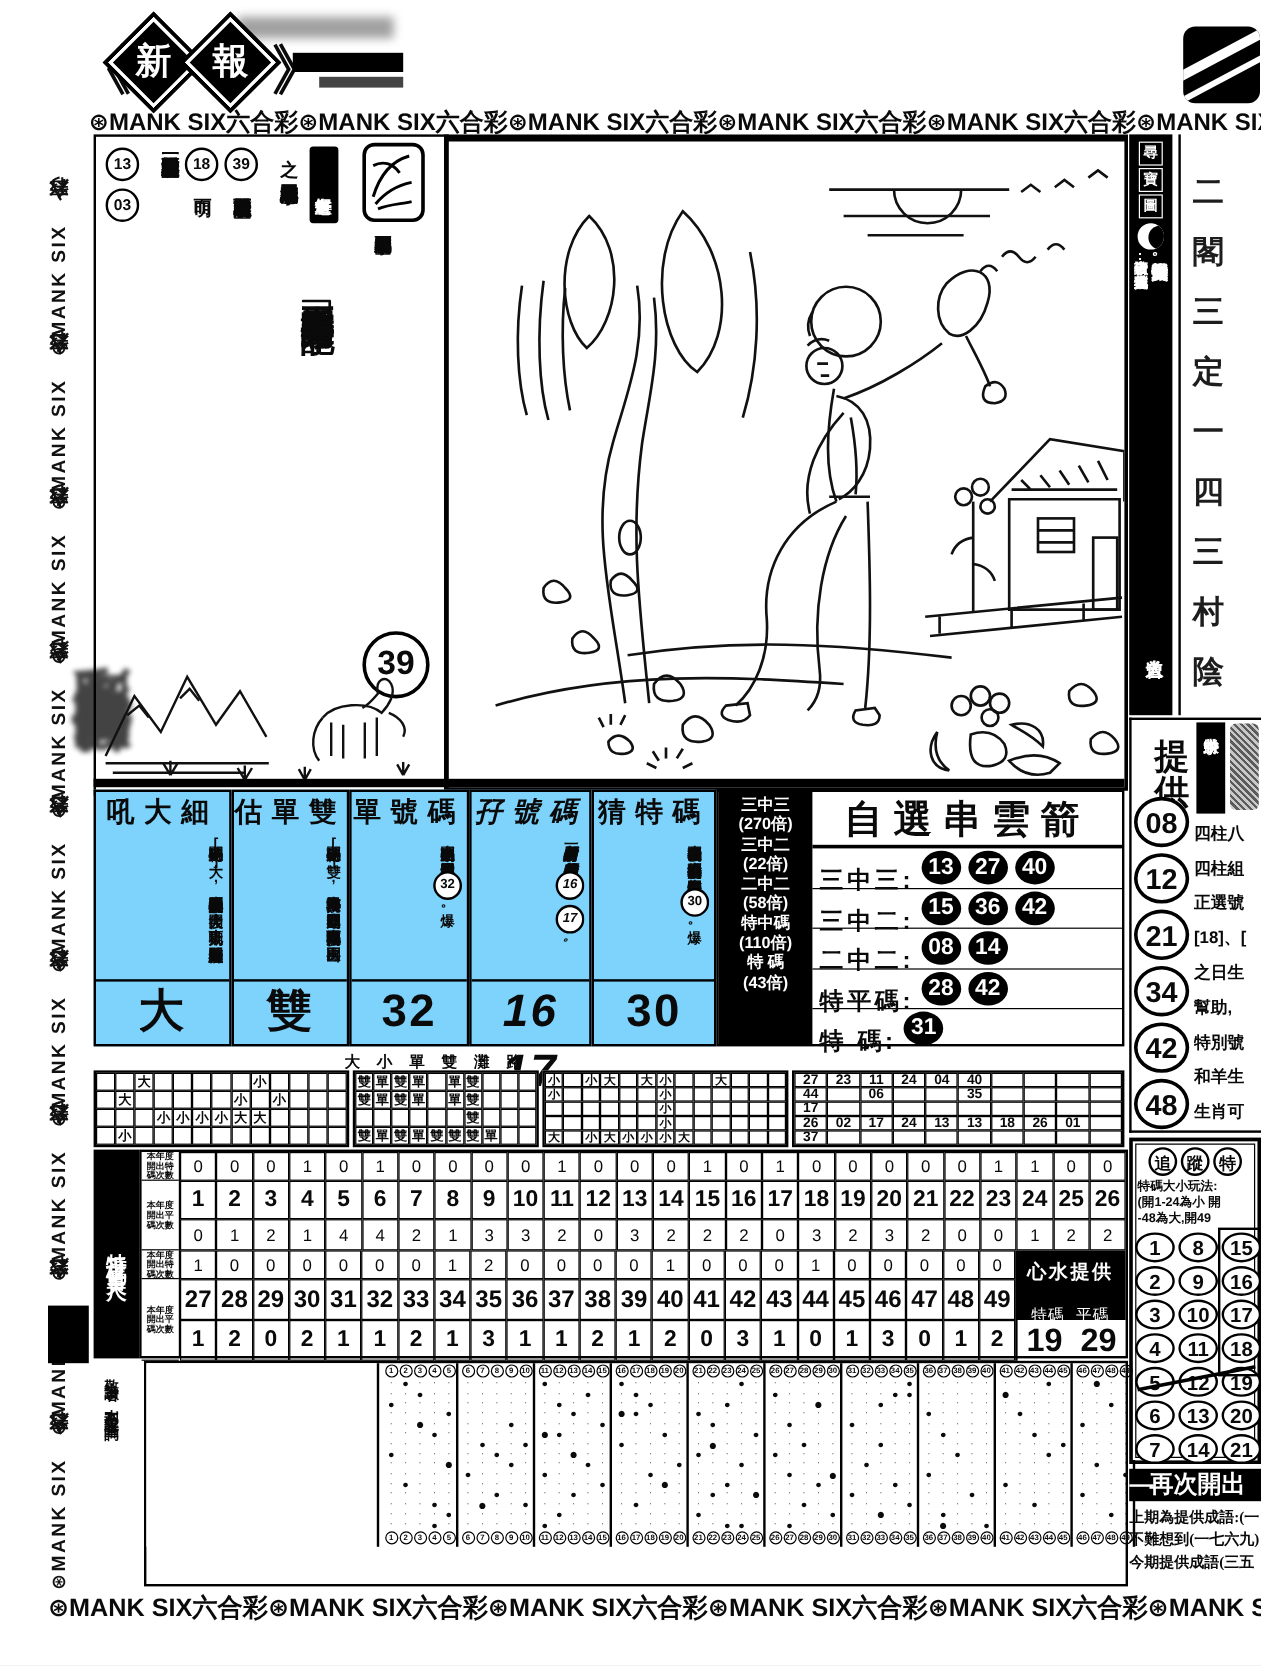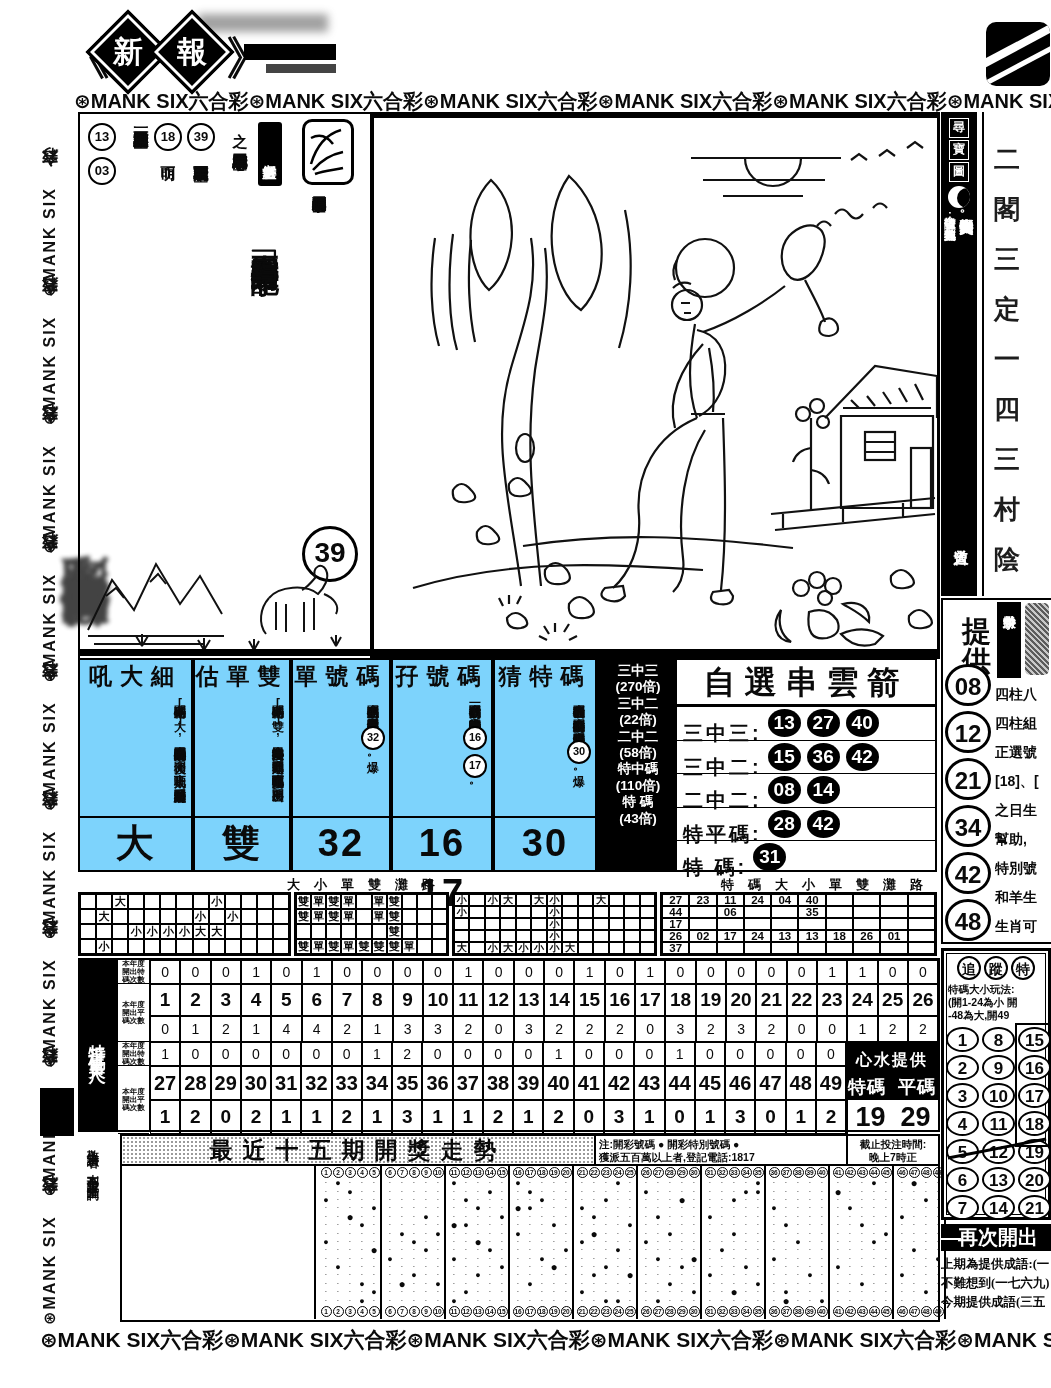--- a/index.html
+++ b/index.html
@@ -82,21 +82,21 @@
                     font-weight:bold;letter-spacing:5px;}
   .ruler{position:absolute;left:116px;top:958px;width:824px;height:174px;border:2.5px solid #000;box-sizing:border-box;}
   .ruler-rows{position:absolute;left:32px;right:0;top:0;bottom:0;}
   .rrow{display:flex;box-sizing:border-box;}
   .rrow div{flex:1;border:1px solid #000;display:flex;align-items:center;justify-content:center;box-sizing:border-box;}
   .rlabels{position:absolute;left:0;top:0;width:32px;height:100%;border-right:1.5px solid #000;box-sizing:border-box;}
   .rlab{font-size:7.5px;font-weight:bold;line-height:8px;text-align:center;display:flex;align-items:center;
         justify-content:center;flex-direction:column;box-sizing:border-box;border-bottom:1px solid #000;}
   .heart{position:absolute;right:0;top:82px;width:92px;height:58px;background:#000;color:#fff;text-align:center;box-sizing:border-box;}
   .heart .t1{font-size:16px;font-weight:bold;letter-spacing:2px;margin-top:8px;}
-  .heart .t2{font-size:18px;font-weight:bold;letter-spacing:1px;margin-top:4px;}
+  .heart .t2{font-size:13px;font-weight:normal;letter-spacing:1px;margin-top:16px;}
   .heartval{position:absolute;right:0;top:140px;width:92px;height:34px;display:flex;align-items:center;
             justify-content:space-around;font-size:27px;font-weight:bold;border-left:2px solid #000;box-sizing:border-box;}
 
   
   .trend{position:absolute;left:120px;top:1134px;width:820px;height:188px;border:2.5px solid #000;box-sizing:border-box;}
   .trend-head{height:30px;display:flex;border-bottom:2px solid #000;box-sizing:border-box;}
   .trend-title{width:474px;border-right:2px solid #000;text-align:center;font-size:23px;font-weight:bold;
                letter-spacing:10px;line-height:28px;box-sizing:border-box;white-space:nowrap;overflow:hidden;
                background-image:radial-gradient(#9a9a9a 0.8px,transparent 0.9px);background-size:4px 4px;}
   .trend-note{width:252px;border-right:2px solid #000;font-size:10.5px;font-weight:bold;line-height:13px;
@@ -323,21 +323,21 @@
   <div class="panel" style="left:193px;width:98px;">
     <div class="panel-title">估單雙</div>
     <div class="panel-body">上期特碼開[雙],單雙攪路為雙轉單,旺已連開四期,期吼單逐步轉旺而下,再次開出。</div>
     <div class="panel-result">雙</div>
   </div>
   <div class="panel" style="left:291px;width:100px;">
     <div class="panel-title">單號碼</div>
     <div class="panel-body">上期開出號碼中,第四門開出二個為最旺,下期此門號碼吼旺勢繼續可留意一大冷門<span class="pic">32</span>爆。</div>
     <div class="panel-result">32</div>
   </div>
-  <div class="panel" style="left:391px;width:102px;">
+  <div class="panel" style="left:391px;width:102px;font-style:italic;">
     <div class="panel-title">孖號碼</div>
     <div class="panel-body">前期孖號碼開出一,對近期走勢睇大號碼應呈逐步轉旺態勢,因此下期可多選此門號碼<span class="pic">16</span><span class="pic">17</span>。</div>
     <div class="panel-result">16 17</div>
   </div>
   <div class="panel" style="left:493px;width:104px;">
     <div class="panel-title">猜特碼</div>
     <div class="panel-body">從開出號碼分析,前期特碼開紅波,紅波旺勢繼續開出四個,下期不妨留意綠波轉旺吼<span class="pic">30</span>爆。</div>
     <div class="panel-result">30</div>
   </div>
 
@@ -381,21 +381,20 @@
           </div>
           <div class="arrow-row">
             <span class="arrow-label">特 碼:</span>
             <span class="oval">31</span>
           </div>
         </div>
     </div>
   </div>
 
   <div class="road-h" style="left:78px;width:371px;">大小單雙灘路</div>
-  <div class="road-h" style="left:452px;width:485px;">特碼大小單雙灘路</div>
   <div class="roadgrid" id="grid-a" style="left: 78px; width: 213px; font-size: 11px; grid-template-rows: repeat(4, 1fr); grid-template-columns: repeat(13, 1fr);">
       <div></div>
       <div></div>
       <div>大</div>
       <div></div>
       <div></div>
       <div></div>
       <div></div>
       <div></div>
       <div>小</div>
@@ -798,31 +797,20 @@
     </div>
     <div class="heartval">
       <span>19</span>
       <span>29</span>
     </div>
   </div>
 
   <div class="abs v" style="left:84px;top:1140px;height:200px;font-size:12px;font-weight:bold;letter-spacing:2px;" id="notice-left">敬告讀者:本刊不設電話查詢</div>
 
   <div class="trend">
-    <div class="trend-head">
-      <div class="trend-title">最近十五期開獎走勢</div>
-      <div class="trend-note">
-        <div>注:開彩號碼 ● 開彩特別號碼 ●</div>
-        <div>獲派五百萬以上者,登記電話:1817</div>
-      </div>
-      <div class="trend-dead">
-        <div>截止投注時間:</div>
-        <div>晚上7時正</div>
-      </div>
-    </div>
     <div class="trend-chart">
       <div class="trend-blank"></div>
       <div class="groups" id="trend-groups">
           <div class="grp" style="grid-template-columns: repeat(5, 12px); grid-template-rows: 13px repeat(15, 8.4px) 13px; border-right: 2px solid rgb(0, 0, 0);">
             <div>
               <span class="tc">1</span>
             </div>
             <div>
               <span class="tc">2</span>
             </div>

